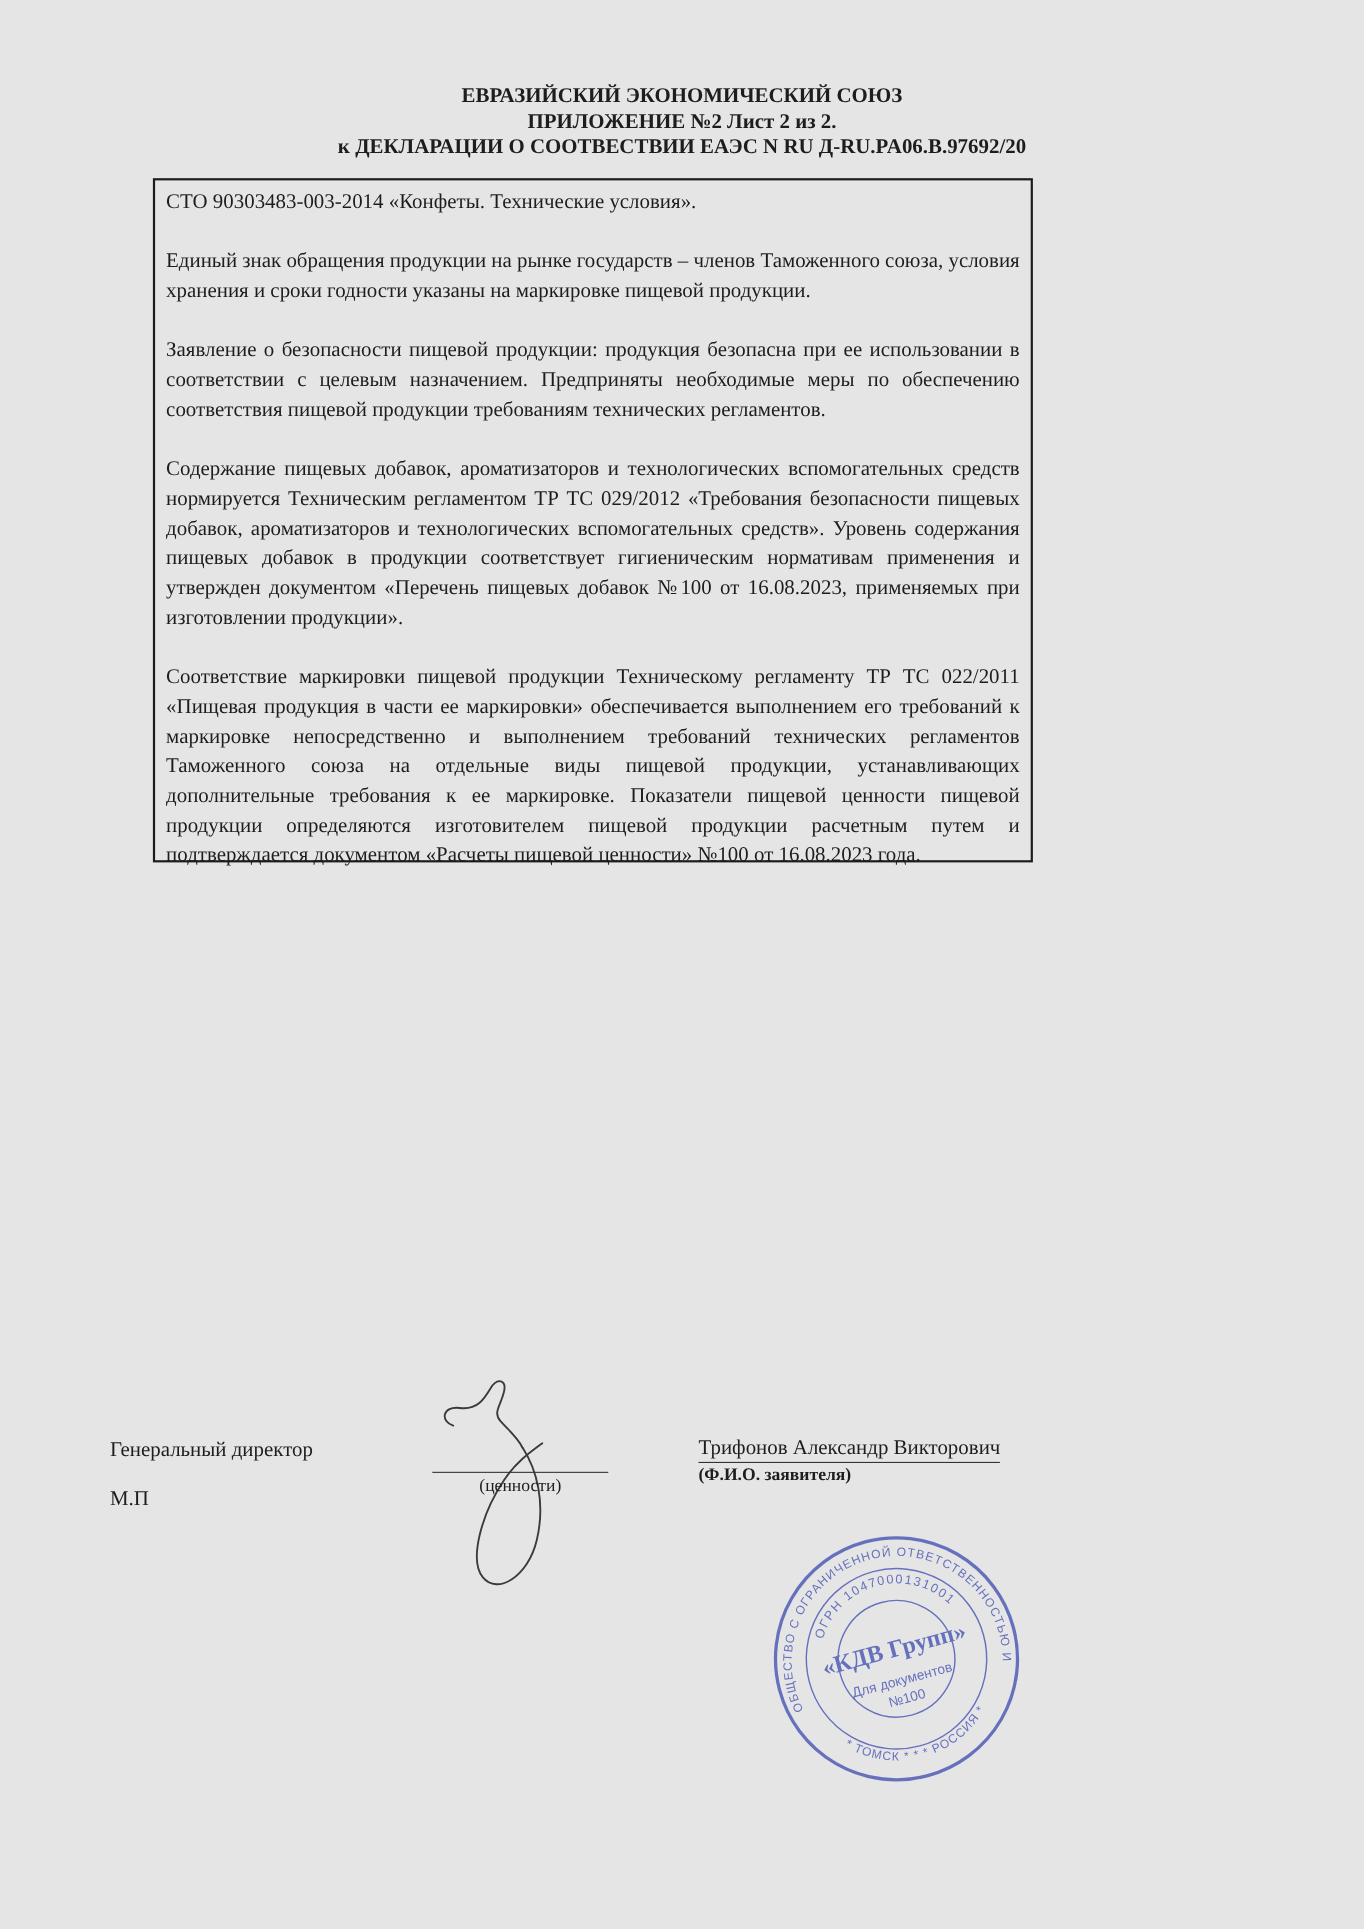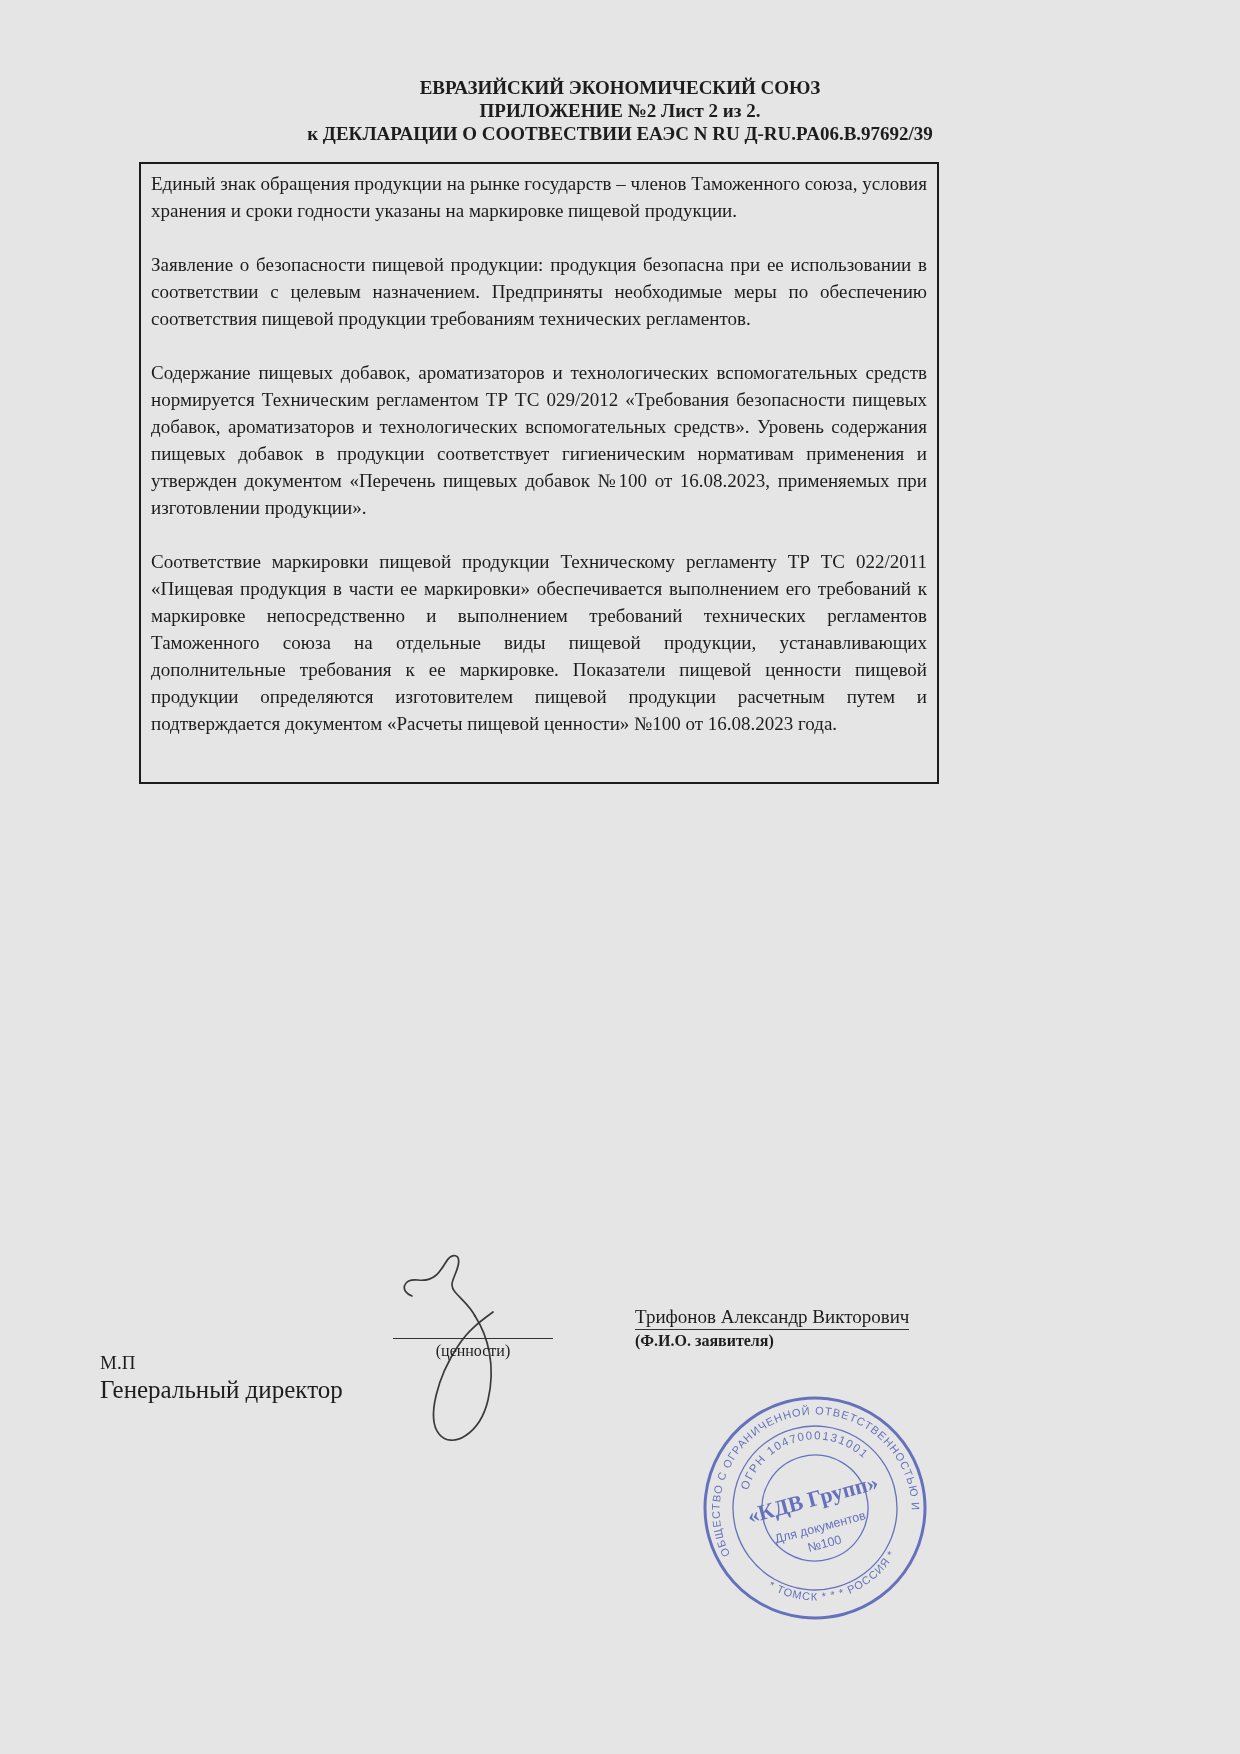--- a/index.html
+++ b/index.html
@@ -20,21 +20,21 @@
   
   .content-box{
     position:absolute;left:139px;top:162px;width:776px;height:612px;
     border:2px solid #1c1c1c;
     padding:6px 10px 0 10px;
     font-size:19px;line-height:27px;
   }
   .content-box p{margin:0 0 27px 0;text-align:justify;text-align-last:left;}
   .content-box p.first{text-align:left;}
   
-  .sig-role{position:absolute;left:100px;top:1376px;font-size:25px;text-align:center;}
+  .sig-role{position:absolute;left:100px;top:1308px;font-size:19px;text-align:center;}
   .sig-mp{position:absolute;left:100px;top:1352px;font-size:19px;text-align:right;}
   .sig-line{position:absolute;left:393px;top:1338px;width:160px;border-top:1.6px solid #333;}
   .sig-caption{position:absolute;left:393px;top:1342px;width:160px;text-align:center;font-size:16px;}
   .sig-name-wrap{position:absolute;left:635px;top:1306px;width:310px;}
   .sig-name{display:inline-block;font-size:19px;border-bottom:1.5px solid #333;padding-bottom:1px;}
   .sig-name-caption{font-size:16px;margin-top:2px;font-weight:bold;}
   .sig-scribble{position:absolute;left:398px;top:1248px;}
   .sig-scribble path{stroke:#3a3a3a;stroke-width:1.7;fill:none;stroke-linecap:round;}
   
   .stamp{position:absolute;left:693px;top:1386px;color:#5562b8;opacity:.88;}
@@ -46,24 +46,25 @@
   .stamp .c-small{font-family:"Liberation Sans",sans-serif;font-size:12.5px;}
 </style>
 </head>
 <body>
 
 <div class="page">
 
   <div class="doc-header">
     <div>ЕВРАЗИЙСКИЙ ЭКОНОМИЧЕСКИЙ СОЮЗ</div>
     <div>ПРИЛОЖЕНИЕ №2 Лист 2 из 2.</div>
-    <div>к ДЕКЛАРАЦИИ О СООТВЕСТВИИ ЕАЭС N RU Д-RU.PA06.B.97692/39</div>
+    <div>к ДЕКЛАРАЦИИ О СООТВЕСТВИИ ЕАЭС N RU Д-RU.PA06.B.97692/20</div>
   </div>
 
   <div class="content-box">
+    <p class="first">СТО 90303483-003-2014 «Конфеты. Технические условия».</p>
     <p>Единый знак обращения продукции на рынке государств – членов Таможенного союза, условия хранения и сроки годности указаны на маркировке пищевой продукции.</p>
     <p>Заявление о безопасности пищевой продукции: продукция безопасна при ее использовании в соответствии с целевым назначением. Предприняты необходимые меры по обеспечению соответствия пищевой продукции требованиям технических регламентов.</p>
     <p>Содержание пищевых добавок, ароматизаторов и технологических вспомогательных средств нормируется Техническим регламентом ТР ТС 029/2012 «Требования безопасности пищевых добавок, ароматизаторов и технологических вспомогательных средств». Уровень содержания пищевых добавок в продукции соответствует гигиеническим нормативам применения и утвержден документом «Перечень пищевых добавок №100 от 16.08.2023, применяемых при изготовлении продукции».</p>
     <p>Соответствие маркировки пищевой продукции Техническому регламенту ТР ТС 022/2011 «Пищевая продукция в части ее маркировки» обеспечивается выполнением его требований к маркировке непосредственно и выполнением требований технических регламентов Таможенного союза на отдельные виды пищевой продукции, устанавливающих дополнительные требования к ее маркировке. Показатели пищевой ценности пищевой продукции определяются изготовителем пищевой продукции расчетным путем и подтверждается документом «Расчеты пищевой ценности» №100 от 16.08.2023 года.</p>
   </div>
 
   <div class="sig-role">Генеральный директор</div>
   <div class="sig-mp">М.П</div>
 
   <svg class="sig-scribble" width="170" height="215" viewBox="0 0 170 215">

